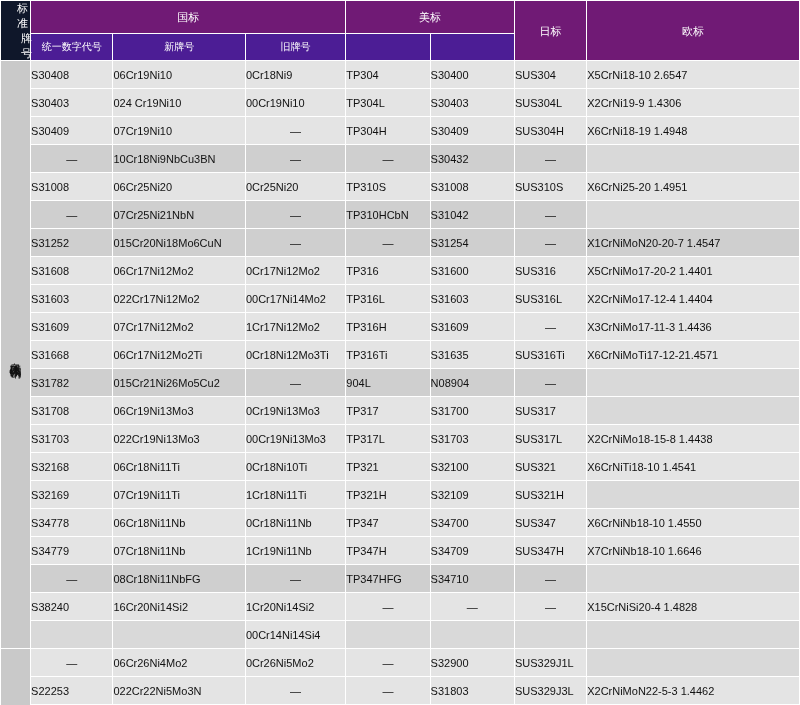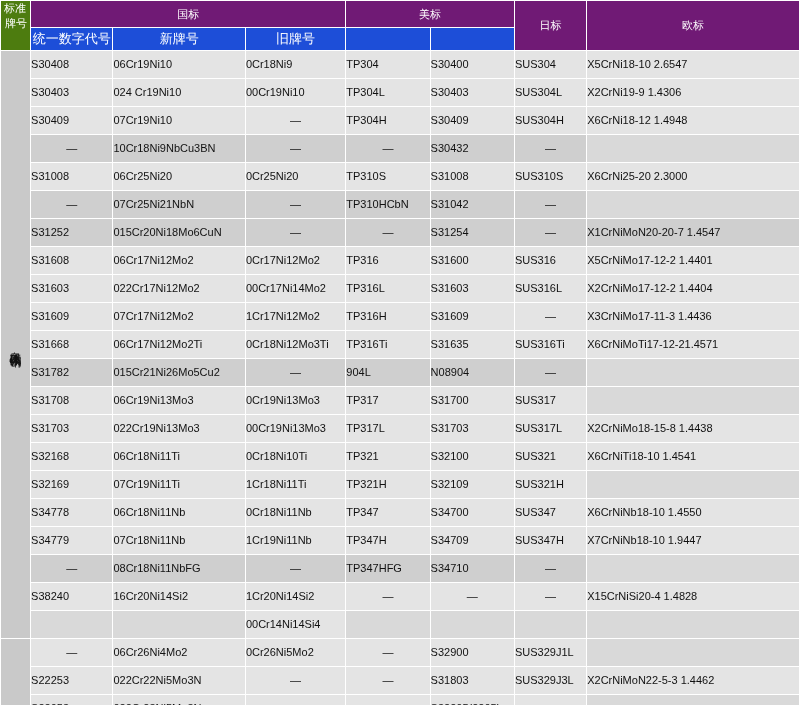--- a/index.html
+++ b/index.html
@@ -33,30 +33,31 @@
 
   
   .hd{
     background:#701a75;
     color:#ffffff;
     text-align:center;
     font-size:14px;
     height:26px;
   }
   .hd.sub{
-    font-size:13px;
+    font-size:10px;
     height:22px;
-    background:#1d4ed8;
+    background:#4c1d95;
     text-align:center;
   }
   .hd.corner{
-    background:#4d7c0f;
+    background:#0f172a;
     font-size:11px;
     line-height:1.35;
     text-align:center;
+    padding-left:16px;
   }
   .hd.corner .c1{display:block;text-align:right;padding-right:4px;}
   .hd.corner .c2{display:block;text-align:left;padding-left:4px;}
   .corner-wrap{
     position:relative;
     width:100%;height:100%;
     box-sizing:border-box;
   }
   .corner-line{
     position:absolute;
@@ -164,39 +165,39 @@
           <td class="c">SUS304L</td>
           <td class="c">X2CrNi19-9 1.4306</td>
         </tr>
         <tr>
           <td class="c">S30409</td>
           <td class="c">07Cr19Ni10</td>
           <td class="c dash">—</td>
           <td class="c">TP304H</td>
           <td class="c">S30409</td>
           <td class="c">SUS304H</td>
-          <td class="c">X6CrNi18-12 1.4948</td>
+          <td class="c">X6CrNi18-19 1.4948</td>
         </tr>
         <tr>
           <td class="c alt dash">—</td>
           <td class="c alt">10Cr18Ni9NbCu3BN</td>
           <td class="c alt dash">—</td>
           <td class="c alt dash">—</td>
           <td class="c alt">S30432</td>
           <td class="c alt dash">—</td>
           <td class="c alt blank"></td>
         </tr>
         <tr>
           <td class="c">S31008</td>
           <td class="c">06Cr25Ni20</td>
           <td class="c">0Cr25Ni20</td>
           <td class="c">TP310S</td>
           <td class="c">S31008</td>
           <td class="c">SUS310S</td>
-          <td class="c">X6CrNi25-20 2.3000</td>
+          <td class="c">X6CrNi25-20 1.4951</td>
         </tr>
         <tr>
           <td class="c alt dash">—</td>
           <td class="c alt">07Cr25Ni21NbN</td>
           <td class="c alt dash">—</td>
           <td class="c alt">TP310HCbN</td>
           <td class="c alt">S31042</td>
           <td class="c alt dash">—</td>
           <td class="c alt blank"></td>
         </tr>
@@ -209,30 +210,30 @@
           <td class="c alt dash">—</td>
           <td class="c alt">X1CrNiMoN20-20-7 1.4547</td>
         </tr>
         <tr>
           <td class="c">S31608</td>
           <td class="c">06Cr17Ni12Mo2</td>
           <td class="c">0Cr17Ni12Mo2</td>
           <td class="c">TP316</td>
           <td class="c">S31600</td>
           <td class="c">SUS316</td>
-          <td class="c">X5CrNiMo17-12-2 1.4401</td>
+          <td class="c">X5CrNiMo17-20-2 1.4401</td>
         </tr>
         <tr>
           <td class="c">S31603</td>
           <td class="c">022Cr17Ni12Mo2</td>
           <td class="c">00Cr17Ni14Mo2</td>
           <td class="c">TP316L</td>
           <td class="c">S31603</td>
           <td class="c">SUS316L</td>
-          <td class="c">X2CrNiMo17-12-2 1.4404</td>
+          <td class="c">X2CrNiMo17-12-4 1.4404</td>
         </tr>
         <tr>
           <td class="c">S31609</td>
           <td class="c">07Cr17Ni12Mo2</td>
           <td class="c">1Cr17Ni12Mo2</td>
           <td class="c">TP316H</td>
           <td class="c">S31609</td>
           <td class="c dash">—</td>
           <td class="c">X3CrNiMo17-11-3 1.4436</td>
         </tr>
@@ -299,21 +300,21 @@
           <td class="c">SUS347</td>
           <td class="c">X6CrNiNb18-10 1.4550</td>
         </tr>
         <tr>
           <td class="c">S34779</td>
           <td class="c">07Cr18Ni11Nb</td>
           <td class="c">1Cr19Ni11Nb</td>
           <td class="c">TP347H</td>
           <td class="c">S34709</td>
           <td class="c">SUS347H</td>
-          <td class="c">X7CrNiNb18-10 1.9447</td>
+          <td class="c">X7CrNiNb18-10 1.6646</td>
         </tr>
         <tr>
           <td class="c alt dash">—</td>
           <td class="c alt">08Cr18Ni11NbFG</td>
           <td class="c alt dash">—</td>
           <td class="c alt">TP347HFG</td>
           <td class="c alt">S34710</td>
           <td class="c alt dash">—</td>
           <td class="c alt blank"></td>
         </tr>

